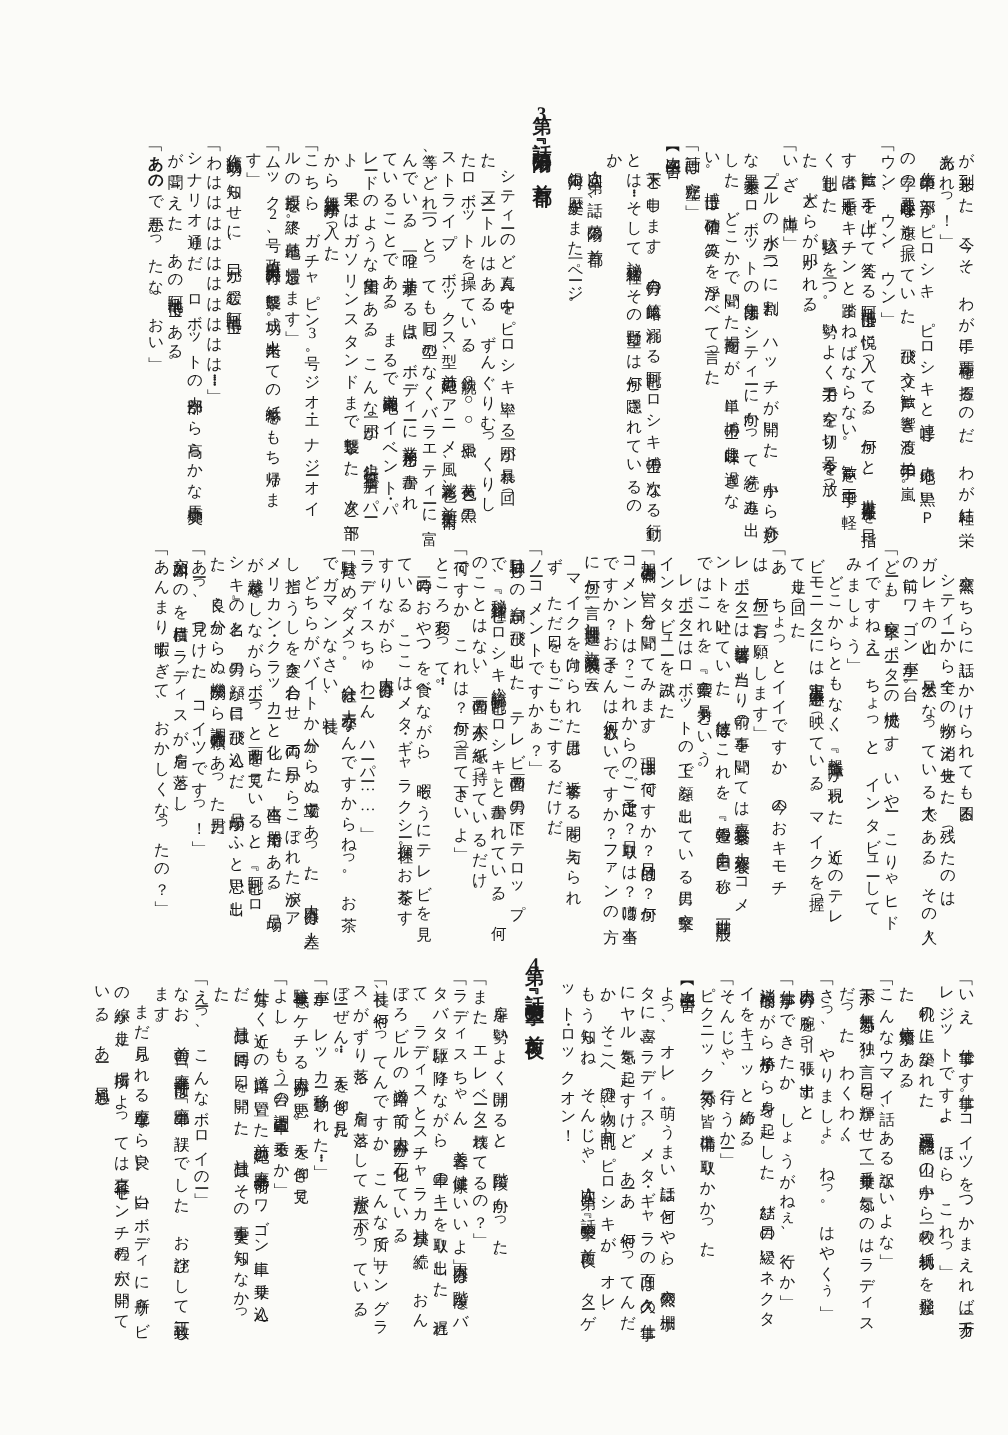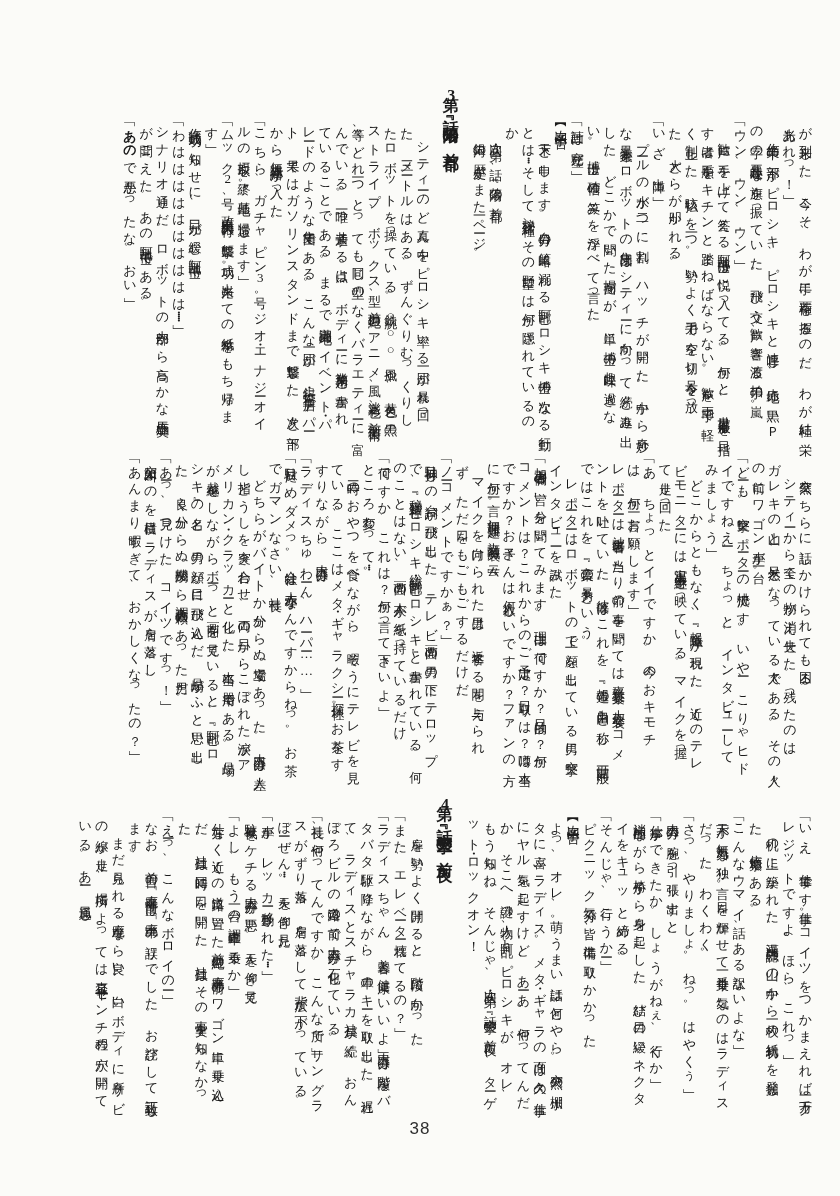--- a/index.html
+++ b/index.html
@@ -114,14 +114,13 @@
       <p>「ラディスちゃん、美容と健康にいいよ」大田分は階段をバタバタ駆け降りながら、車のキーを取り出した。遅れて、ラディスとスチャラカ社員が続く。おんぼろビルの道路の前で大田分が石化している。</p>
       <p>「社長、何やってんですか。こんな所で」サングラスがずり落ち、肩を落として背広が下がっている。ぼーぜん・・・。天を仰ぎ見た。</p>
       <p>「車が、レッカー移動された・・・」</p>
       <p>駐車代をケチる大田分が悪い。天を仰ぎ見て</p>
       <p>「よし、もう一台の調査車に乗るか」</p>
       <p>仕方なく近くの道路に置いた前世紀の廃車寸前のワゴン車に乗り込んだ。社員は同時に口を開いた。社員はその事実を知らなかった。</p>
       <p>「えーっ、こんなボロイのー」</p>
       <p>なお、前言の「廃車寸前」は「廃車」の誤りでした。お詫びして訂正致します。</p>
       <p>　まだ見られる廃車なら良い。白いボディに所々サビの線が走り、場所によっては直径二十センチ程の穴が開いている。あー、風通し</p>
     </section>
-  <div class="page-number">38</div>
 </div>
 
 </body></html>

